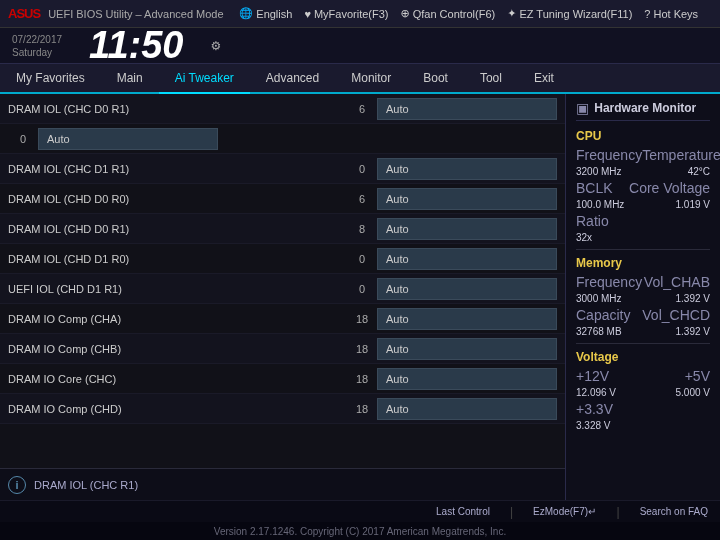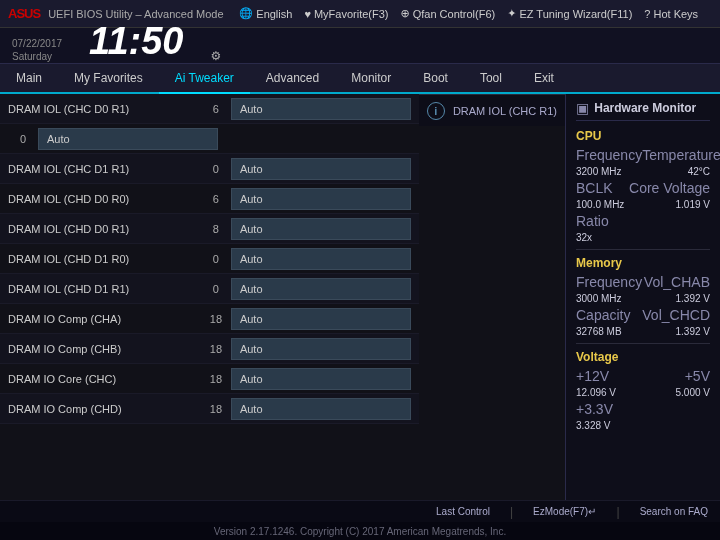--- a/index.html
+++ b/index.html
@@ -71,21 +71,21 @@
       align-items: center;
       gap: 3px;
       cursor: pointer;
     }
 
     
     .time-bar {
       background: #111122;
       height: 36px;
       display: flex;
-      align-items: flex-end;
+      align-items: center;
       padding: 0 12px;
       gap: 8px;
       border-bottom: 1px solid #2a2a4a;
     }
 
     .date-info {
       font-size: 10px;
       color: #888;
       line-height: 1.3;
     }
@@ -134,21 +134,21 @@
       flex: 1;
       overflow: hidden;
     }
 
     
     .left-panel {
       flex: 1;
       background: #111118;
       overflow: hidden;
       display: flex;
-      flex-direction: row;
+      flex-direction: column;
       justify-content: center;
     }
 
     .settings-table {
       flex: 1;
       overflow: hidden;
     }
 
     .setting-row {
       display: flex;
@@ -351,22 +351,22 @@
   <div class="time-bar">
     <div class="date-info">
       <div>07/22/2017</div>
       <div>Saturday</div>
     </div>
     <div class="time-display">11:50</div>
     <span class="gear-icon">⚙</span>
   </div>
 
   <div class="nav-bar">
+    <div class="nav-item">My Favorites</div>
     <div class="nav-item">Main</div>
-    <div class="nav-item">My Favorites</div>
     <div class="nav-item active">Ai Tweaker</div>
     <div class="nav-item">Advanced</div>
     <div class="nav-item">Monitor</div>
     <div class="nav-item">Boot</div>
     <div class="nav-item">Tool</div>
     <div class="nav-item">Exit</div>
   </div>
 
   <div class="main-content">
 
@@ -395,21 +395,21 @@
             <span class="setting-name">DRAM IOL (CHD D0 R1)</span>
             <span class="setting-value-num">8</span>
             <div class="setting-value-box">Auto</div>
           </div>
           <div class="setting-row">
             <span class="setting-name">DRAM IOL (CHD D1 R0)</span>
             <span class="setting-value-num">0</span>
             <div class="setting-value-box">Auto</div>
           </div>
           <div class="setting-row">
-            <span class="setting-name">DRAM IOL (CHD D1 R1)</span>
+            <span class="setting-name">UEFI IOL (CHD D1 R1)</span>
             <span class="setting-value-num">0</span>
             <div class="setting-value-box">Auto</div>
           </div>
           <div class="setting-row">
             <span class="setting-name">DRAM IO Comp (CHA)</span>
             <span class="setting-value-num">18</span>
             <div class="setting-value-box">Auto</div>
           </div>
           <div class="setting-row">
             <span class="setting-name">DRAM IO Comp (CHB)</span>

